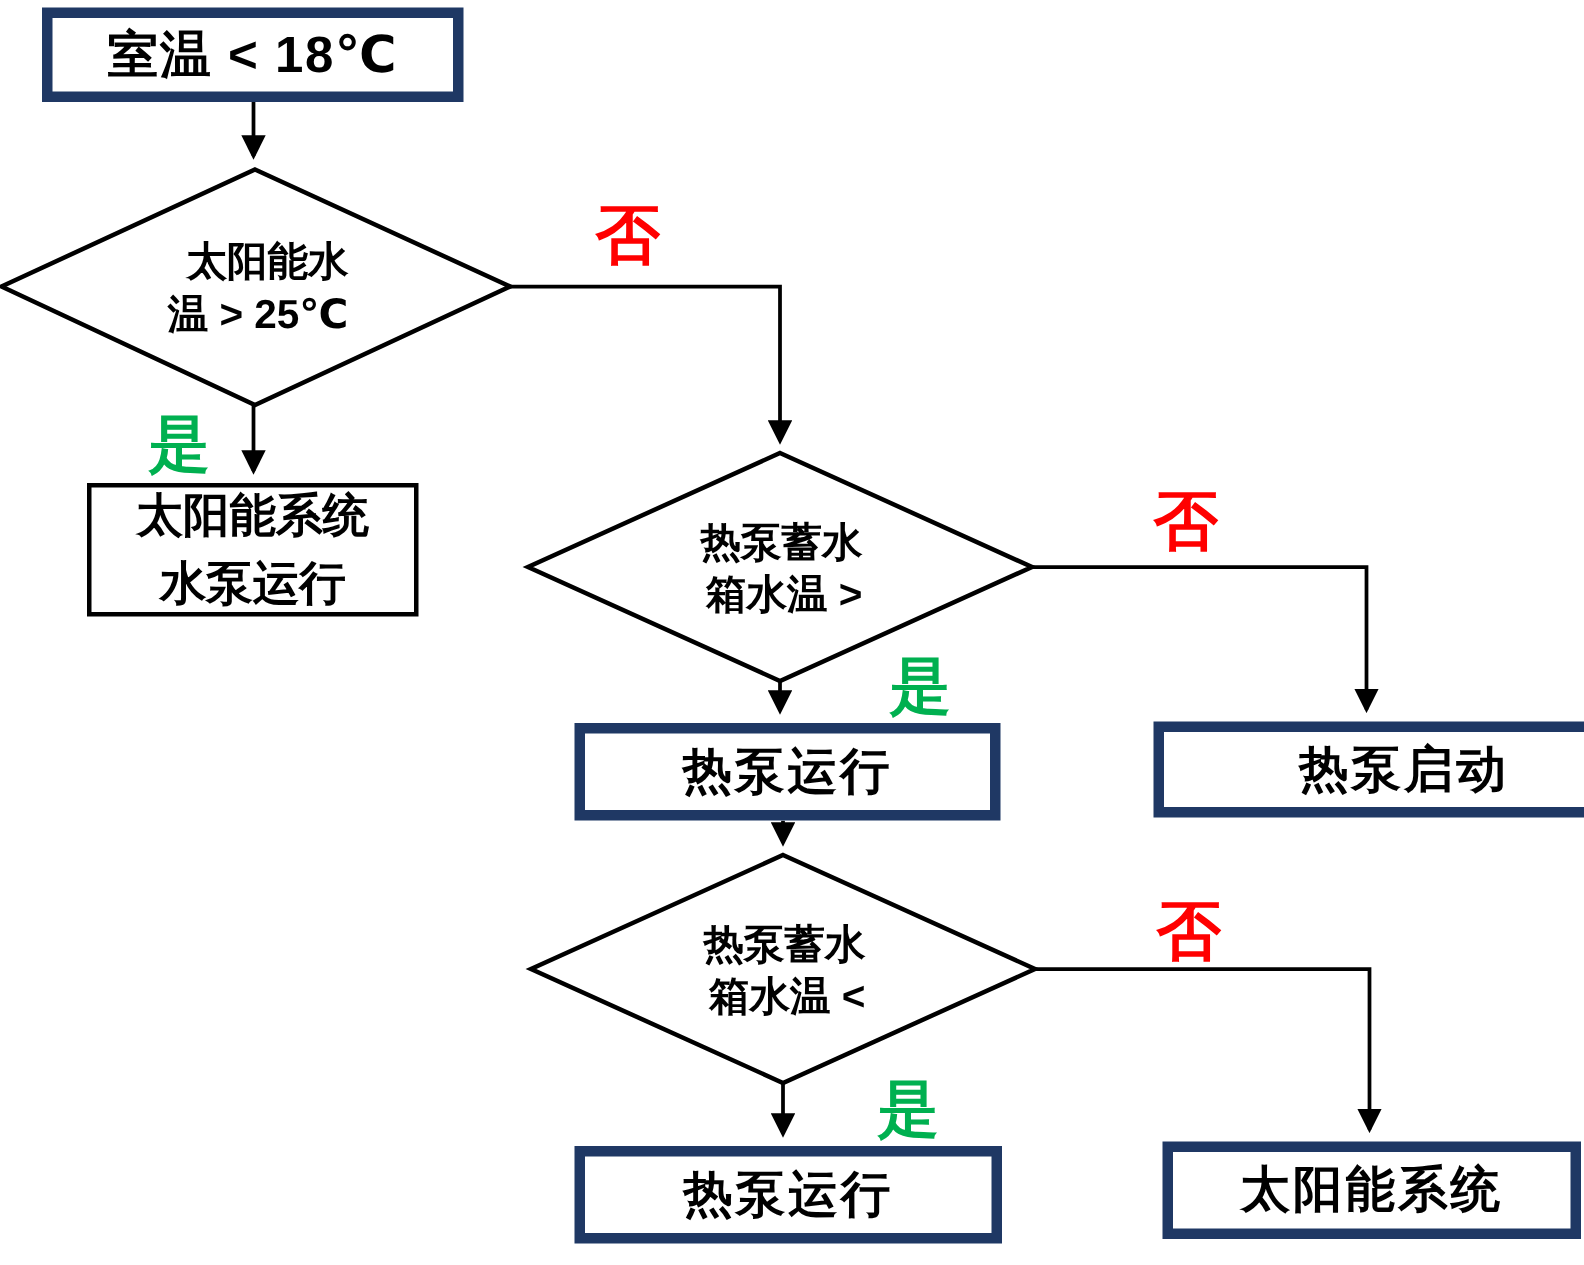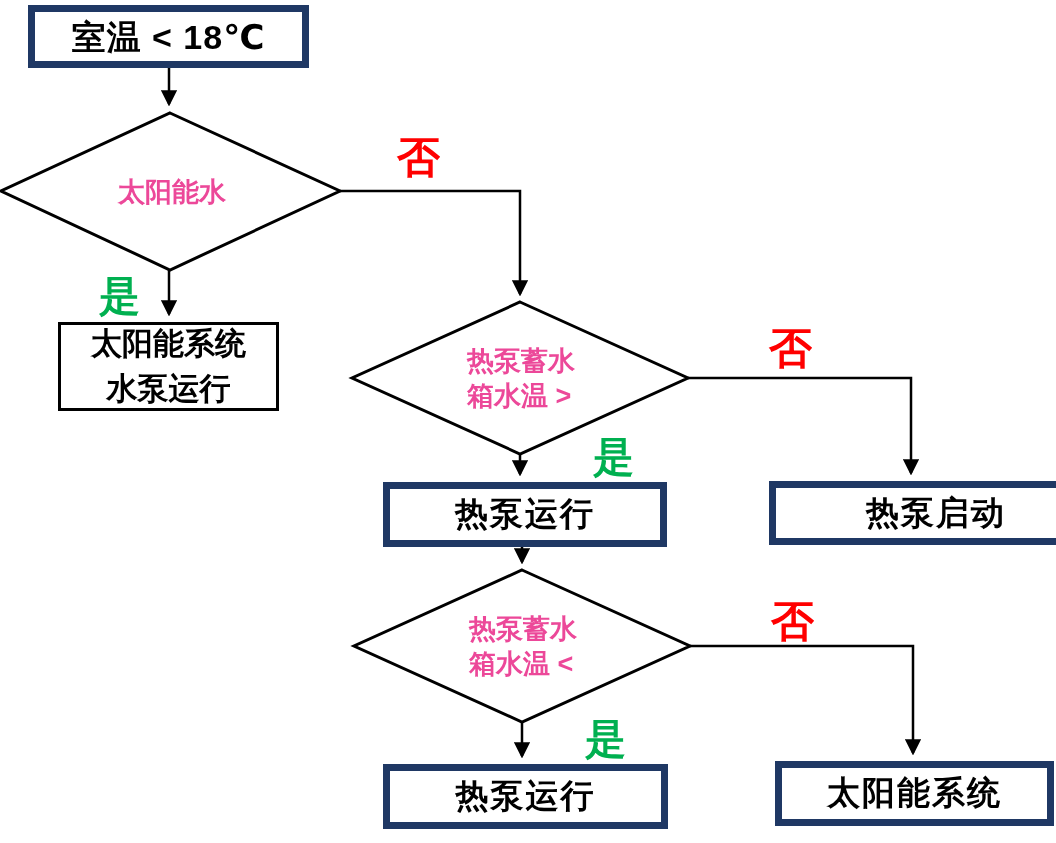--- a/index.html
+++ b/index.html
@@ -15,31 +15,31 @@
     position:absolute;
     display:flex;flex-direction:column;align-items:center;justify-content:center;
     background:#ffffff;
     box-sizing:border-box;
     text-align:center;
     color:#000000;
     font-weight:bold;
   }
   .navy-box{border:7px solid #1f3864;}
   .thin-box{border:3px solid #000000;}
-  .start-box{left:28px;top:5px;width:281px;height:63px;font-size:34px;letter-spacing:1px;justify-content:flex-end;}
+  .start-box{left:28px;top:5px;width:281px;height:63px;font-size:34px;letter-spacing:1px;}
   .solar-box{left:58px;top:322px;width:221px;height:89px;font-size:31px;line-height:1.45;}
   .hp-run-1{left:383px;top:482px;width:284px;height:65px;font-size:33px;letter-spacing:2px;}
   .hp-start{left:769px;top:481px;width:334px;height:64px;font-size:33px;letter-spacing:2px;}
   .hp-run-2{left:383px;top:764px;width:285px;height:65px;font-size:33px;letter-spacing:2px;}
   .hp-stop{left:775px;top:761px;width:279px;height:65px;font-size:33px;letter-spacing:2px;}
   .diamond-label{
     position:absolute;
     transform:translate(-50%,-50%);
-    text-align:left;
-    color:#ec4899;font-weight:bold;
+    text-align:right;
+    color:#000000;font-weight:bold;
     font-size:27px;line-height:1.28;
     white-space:nowrap;
   }
   .dl-1{left:172px;top:192px;}
   .dl-2{left:521px;top:379px;}
   .dl-3{left:523px;top:647px;}
   .edge-label{
     position:absolute;
     font-weight:bold;line-height:1;
     white-space:nowrap;
@@ -99,20 +99,21 @@
   <div class="node navy-box hp-run-2">
     <span>热泵运行</span>
   </div>
 
   <div class="node navy-box hp-stop">
     <span>太阳能系统</span>
   </div>
 
   <div class="diamond-label dl-1">
     <div>太阳能水</div>
+    <div>温 &gt; 25℃</div>
   </div>
 
   <div class="diamond-label dl-2">
     <div>热泵蓄水</div>
     <div>箱水温 &gt;</div>
   </div>
 
   <div class="diamond-label dl-3">
     <div>热泵蓄水</div>
     <div>箱水温 &lt;</div>

